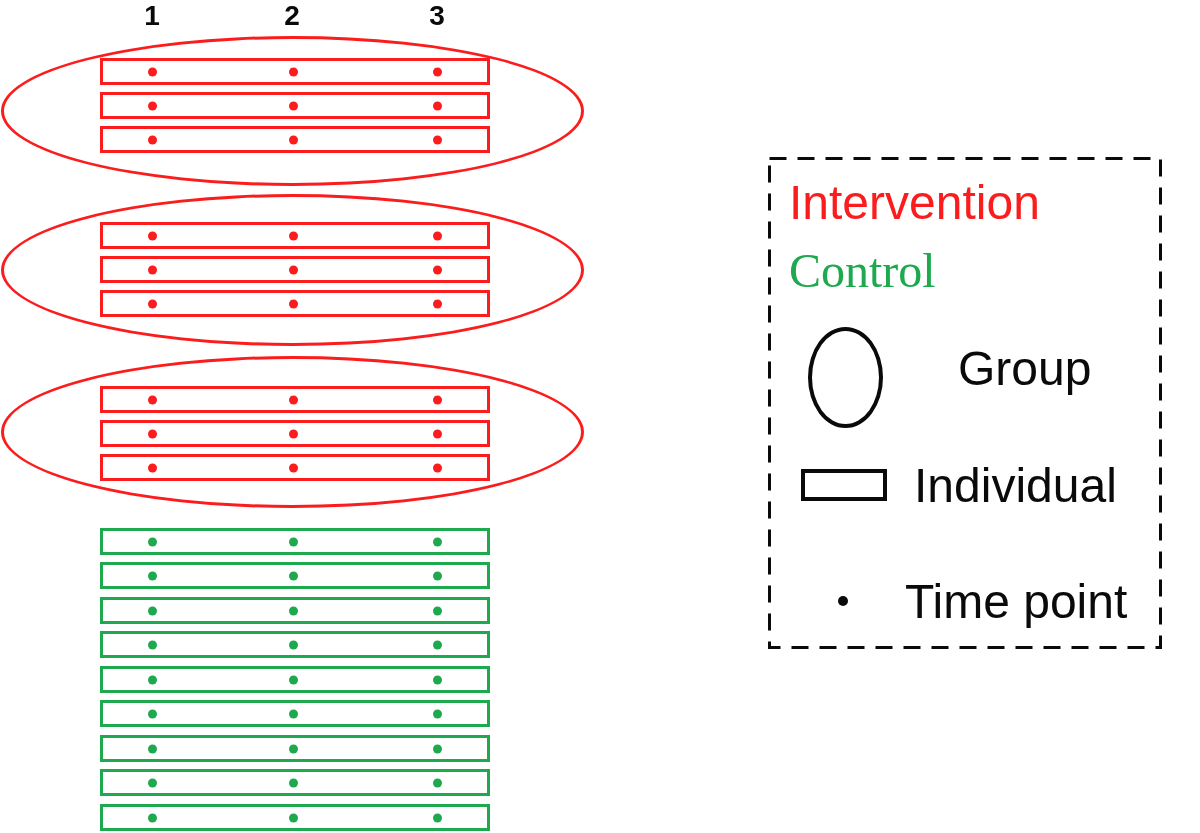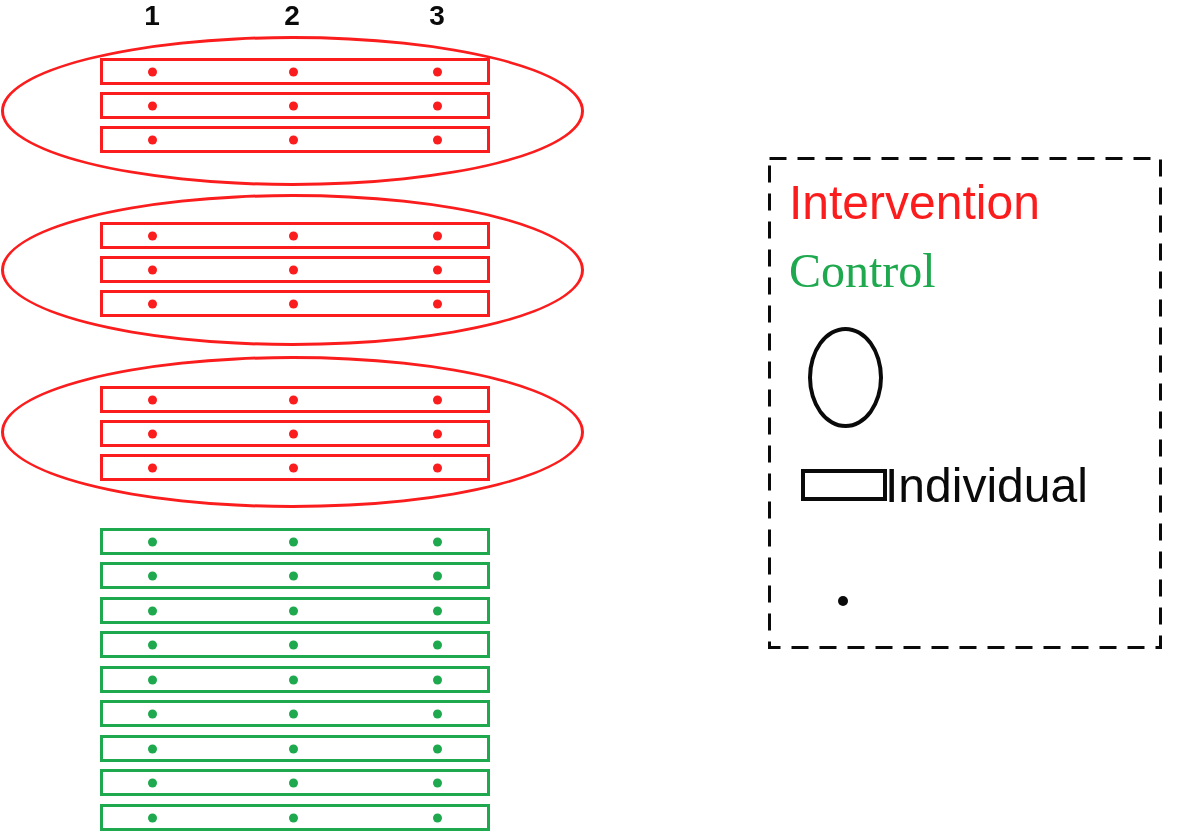--- a/index.html
+++ b/index.html
@@ -75,21 +75,21 @@
   .lg-text {
     position: absolute;
     font-size: 48px;
     line-height: 54px;
     white-space: nowrap;
     color: var(--ink);
   }
   .lg-intervention { left: 21px; top: 19px; color: var(--red); }
   .lg-control      { left: 21px; top: 87px;  color: var(--green); font-family: Liberation Serif, serif; }
   .lg-group-text      { left: 190px; top: 185px; }
-  .lg-individual-text { left: 117px; top: 302px; }
+  .lg-individual-text { left: 146px; top: 302px; }
   .lg-timepoint-text  { left: 137px; top: 418px; }
   .lg-ellipse {
     position: absolute;
     box-sizing: border-box;
     left: 40px; top: 170px;
     width: 75px; height: 101px;
     border: 4px solid var(--ink);
     border-radius: 50%;
   }
   .lg-rect {
@@ -212,18 +212,20 @@
       </div>
     </div>
 
   <div class="legend">
     <svg class="legend-border-svg" width="394" height="492" viewBox="0 0 394 492" aria-hidden="true">
       <rect x="1.5" y="1.5" width="391" height="489" fill="none" stroke="#0a0a0a" stroke-width="3" stroke-dasharray="17 11"></rect>
     </svg>
     <div class="lg-text lg-intervention">Intervention</div>
     <div class="lg-text lg-control">Control</div>
     <div class="lg-ellipse"></div>
+    <div class="lg-text lg-group-text">Group</div>
     <div class="lg-rect"></div>
     <div class="lg-text lg-individual-text">Individual</div>
     <div class="lg-dot"></div>
+    <div class="lg-text lg-timepoint-text">Time point</div>
   </div>
 
 </div>
 
 </body></html>

